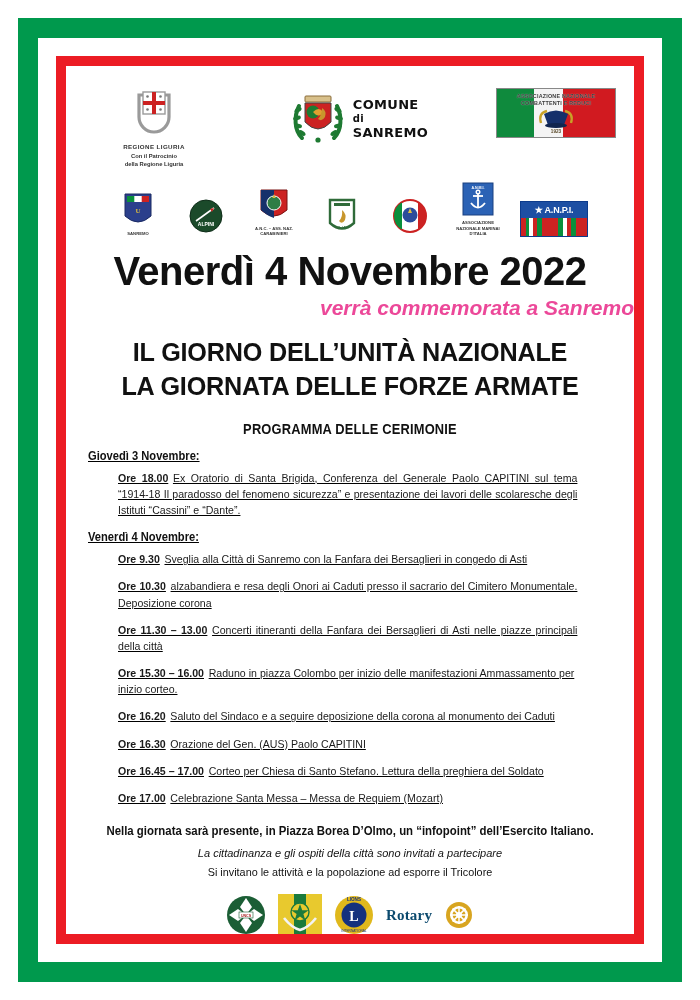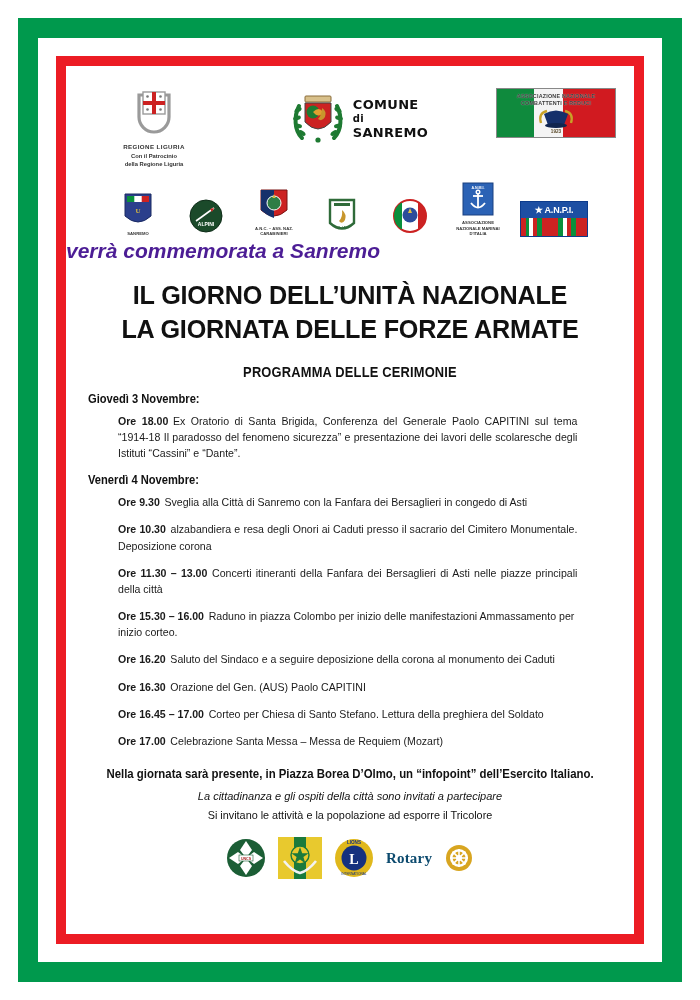--- a/index.html
+++ b/index.html
@@ -118,23 +118,23 @@
   .title-main{
     text-align:center;
     font-family:"Liberation Sans",sans-serif;
     font-weight:bold;
     font-size:40px;
     letter-spacing:-.5px;
     color:#111;
     margin-top:12px;
   }
   .title-sub{
-    text-align:left;
+    text-align:right;
     font-weight:bold;font-style:italic;
-    font-size:21px;color:#4c1d95;
+    font-size:21px;color:#ec4899;
     margin-top:2px;
   }
   .title-big{
     text-align:center;
     font-family:"Liberation Sans Narrow","Liberation Sans",sans-serif;
     font-weight:bold;
     font-size:26.5px;
     letter-spacing:-.2px;
     color:#111;
     margin-top:16px;
@@ -146,20 +146,21 @@
     font-weight:bold;font-size:14px;color:#111;
     margin-top:17px;
     transform:scaleX(.92);
     letter-spacing:.2px;
   }
 
   
   .schedule{
     padding:12px 22px 0 22px;
     box-sizing:border-box;
+    text-decoration:underline;
   }
   .day-head{
     font-weight:bold;font-size:12.4px;color:#111;
     transform:scaleX(.9);transform-origin:left center;
     margin-bottom:7px;
   }
   .day-head.second{margin-top:12px;}
   .entry{
     margin:0 0 11px 30px;
     font-size:11.4px;line-height:1.42;color:#1a1a1a;
@@ -361,20 +362,21 @@
           <i style="flex:0 0 24%;background:#cc2222"></i>
           <i style="flex:0 0 8%;background:#0a8f3c"></i>
           <i style="flex:0 0 6%;background:#ffffff"></i>
           <i style="flex:0 0 6%;background:#cc2222"></i>
           <i style="flex:0 0 8%;background:#0a8f3c"></i>
           <i style="flex:1;background:#cc2222"></i>
         </div>
       </div>
     </div>
 
+    <div class="title-main">Venerdì 4 Novembre 2022</div>
     <div class="title-sub">verrà commemorata a Sanremo</div>
     <div class="title-big">
       <div>IL GIORNO DELL’UNITÀ NAZIONALE</div>
       <div>LA GIORNATA DELLE FORZE ARMATE</div>
     </div>
     <div class="programma">PROGRAMMA DELLE CERIMONIE</div>
 
     <div class="schedule">
 
       <div class="day-head">Giovedì 3 Novembre:</div>

